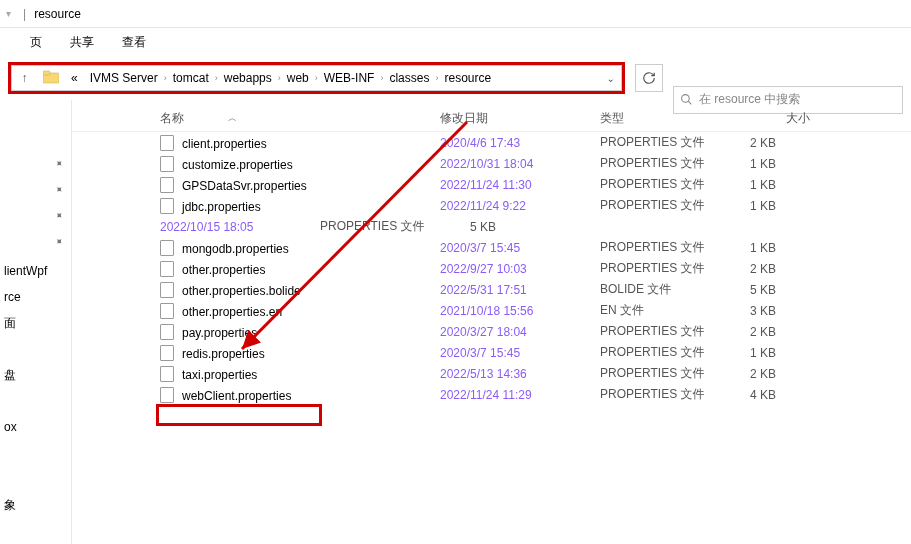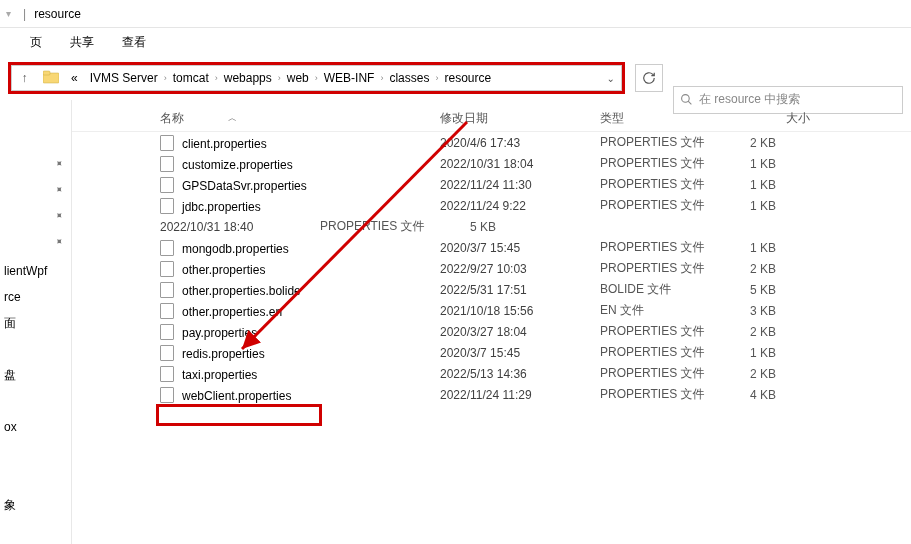--- a/index.html
+++ b/index.html
@@ -26,21 +26,21 @@
   .body { flex: 1; padding-top: 6px; position: relative; }
   .cols { display: flex; align-items: center; height: 26px; border-bottom: 1px solid #eee; color: #555; font-size: 12px; padding-left: 88px; }
   .col-name { width: 280px; display: flex; align-items: center; gap: 4px; }
   .sort-caret { font-size: 9px; color: #666; margin-left: 40px; }
   .col-date { width: 160px; }
   .col-type { width: 150px; }
   .col-size { width: 60px; text-align: right; }
   .row { display: flex; align-items: center; height: 21px; padding-left: 88px; }
   .file-ic { width: 14px; height: 16px; border: 1px solid #9a9a9a; background: #fff; margin-right: 8px; border-radius: 1px; position: relative; }
   .r-name { width: 280px; display: flex; align-items: flex-end; }
-  .r-date { width: 160px; color: #404040; }
+  .r-date { width: 160px; color: #8b5cf6; }
   .r-type { width: 150px; color: #555; }
   .r-size { width: 60px; color: #555; }
   .hl-row { position: absolute; border: 3px solid #d00000; }
   svg.arrow-ov { position: absolute; pointer-events: none; }
   .foldersvg { width: 16px; height: 14px; }
   .foldersvg rect { fill: #f8d775; stroke: #c8a93e; stroke-width: 0.5; }
   .dq { color: #aaa; font-size: 10px; margin-right: 4px; }
 </style>
 </head>
 <body>
@@ -191,21 +191,21 @@
         <div class="row">
           <div class="r-name">
             <span class="file-ic"></span>
             <span>jdbc.properties</span>
           </div>
           <div class="r-date">2022/11/24 9:22</div>
           <div class="r-type">PROPERTIES 文件</div>
           <div class="r-size">1 KB</div>
         </div>
         <div class="row">
-          <div class="r-date">2022/10/31 18:40</div>
+          <div class="r-date">2022/10/15 18:05</div>
           <div class="r-type">PROPERTIES 文件</div>
           <div class="r-size">5 KB</div>
         </div>
         <div class="row">
           <div class="r-name">
             <span class="file-ic"></span>
             <span>mongodb.properties</span>
           </div>
           <div class="r-date">2020/3/7 15:45</div>
           <div class="r-type">PROPERTIES 文件</div>

